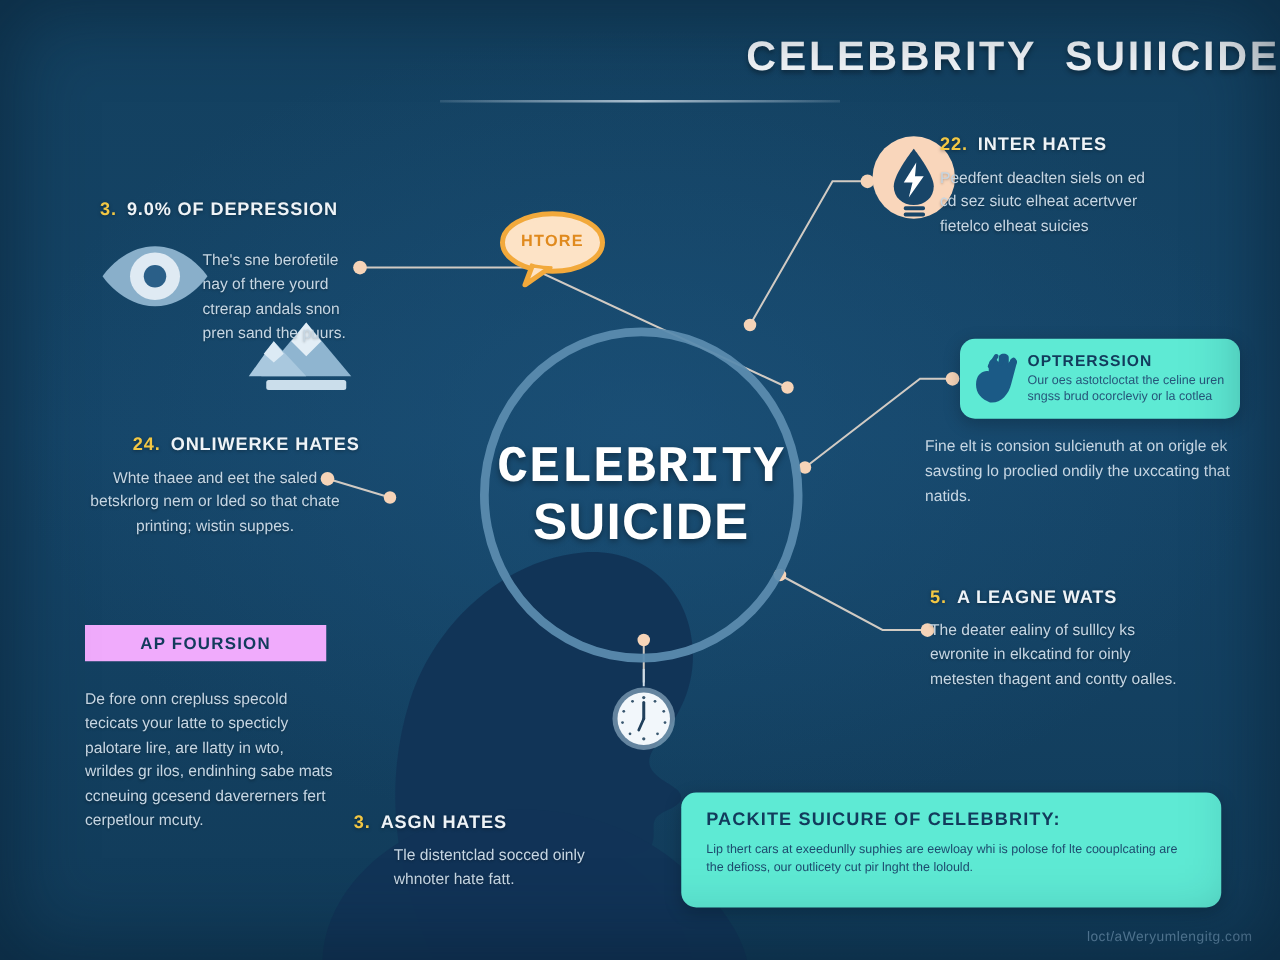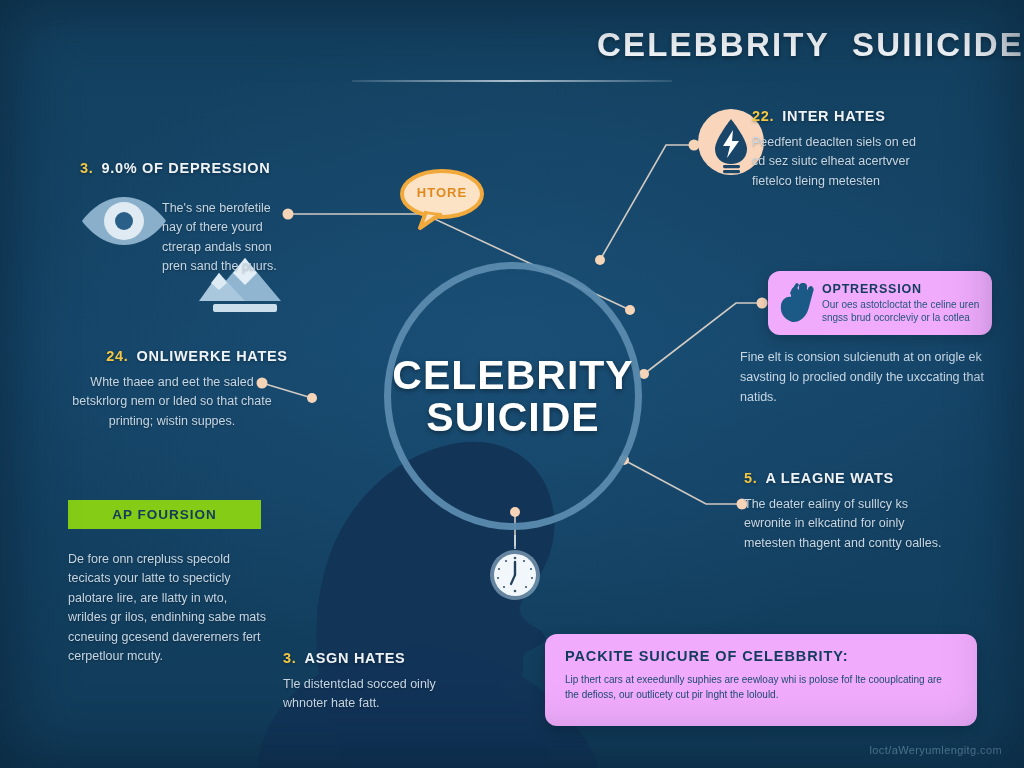--- a/index.html
+++ b/index.html
@@ -86,21 +86,21 @@
     top: 50%;
     width: 100%;
     transform: translateY(-50%);
     text-align: center;
     color: #ffffff;
     font-weight: bold;
     line-height: 0.98;
     letter-spacing: 1px;
     text-shadow: 0 2px 5px rgba(0,0,0,0.4);
   }
-  #center-label .l1 { font-size: 41px; display: block; }
+  #center-label .l1 { font-size: 41px; display: block; font-family: Liberation Mono, monospace; }
   #center-label .l2 { font-size: 41px; display: block; margin-top: 2px; }
 
   
   #connectors {
     position: absolute;
     inset: 0;
     pointer-events: none;
   }
 
   
@@ -121,32 +121,32 @@
     margin-top: 9px;
     font-size: 12.5px;
     line-height: 1.55;
     color: #c6d6e3;
     text-shadow: 0 1px 2px rgba(0,0,0,0.3);
   }
 
   
   .peach-card {
     position: absolute;
-    background: #f0abfc;
+    background: #5eead4;
     border-radius: 12px;
     box-shadow: 0 4px 14px rgba(0,0,0,0.22);
   }
 
   #strip-ap {
     position: absolute;
     left: 68px;
     top: 500px;
     width: 193px;
     height: 29px;
-    background: #84cc16;
+    background: #f0abfc;
     display: flex;
     align-items: center;
     justify-content: center;
   }
   #strip-ap-label {
     font-size: 13.5px;
     font-weight: bold;
     letter-spacing: 1px;
     color: #123b5c;
   }
@@ -374,42 +374,42 @@
     <div class="node-head">
       <span class="node-num">3.</span><span>9.0% OF DEPRESSION</span>
     </div>
   </div>
   <div class="node-body" style="position:absolute; left:162px; top:190px; width:128px;">The's sne berofetile nay of there yourd ctrerap andals snon pren sand the puurs.</div>
 
   <div class="node" style="left:752px; top:108px; width:250px;">
     <div class="node-head">
       <span class="node-num">22.</span><span>INTER HATES</span>
     </div>
-    <div class="node-body" style="width:176px;">Peedfent deaclten siels on ed cd sez siutc elheat acertvver fietelco tleing metesten</div>
+    <div class="node-body" style="width:176px;">Peedfent deaclten siels on ed cd sez siutc elheat acertvver fietelco elheat suicies</div>
   </div>
 
   <div class="node" style="left:72px; top:348px; width:250px;text-align:center;">
     <div class="node-head">
       <span class="node-num">24.</span><span>ONLIWERKE HATES</span>
     </div>
     <div class="node-body" style="width:200px;">Whte thaee and eet the saled betskrlorg nem or lded so that chate printing; wistin suppes.</div>
   </div>
 
   <div class="node" style="left:744px; top:470px; width:250px;">
     <div class="node-head">
       <span class="node-num">5.</span><span>A LEAGNE WATS</span>
     </div>
     <div class="node-body" style="width:200px;">The deater ealiny of sulllcy ks ewronite in elkcatind for oinly metesten thagent and contty oalles.</div>
   </div>
 
   <div class="node" style="left:283px; top:650px; width:230px;">
     <div class="node-head">
       <span class="node-num">3.</span><span>ASGN HATES</span>
     </div>
-    <div class="node-body" style="width:160px;">Tle distentclad socced oinly whnoter hate fatt.</div>
+    <div class="node-body" style="width:160px;margin-left:32px;">Tle distentclad socced oinly whnoter hate fatt.</div>
   </div>
 
   <div id="card-oppression" class="peach-card">
     <svg id="oppression-hand" width="38" height="40" viewBox="0 0 38 40">
       <path d="M12 38 C 5 35, 2 29, 3 22 C 4 16, 9 13, 13 14 L 13 9 C 13 6, 15 4, 17 4 C 19 4, 21 6, 21 9 L 21 3 C 21 1, 23 0, 25 0 C 27 0, 29 1, 29 3 L 29 10 L 30 6 C 30 4, 32 3, 34 4 C 36 5, 36 7, 35 9 L 31 24 C 29 33, 22 40, 14 39 Z" fill="#1b5a86"></path>
       <path d="M14 10 L 19 2" stroke="#1b5a86" stroke-width="3.6" stroke-linecap="round" fill="none"></path>
       <path d="M22 8 L 25 1" stroke="#1b5a86" stroke-width="3.6" stroke-linecap="round" fill="none"></path>
       <path d="M29 10 L 33 5" stroke="#1b5a86" stroke-width="3.6" stroke-linecap="round" fill="none"></path>
     </svg>
     <div id="oppression-text">

